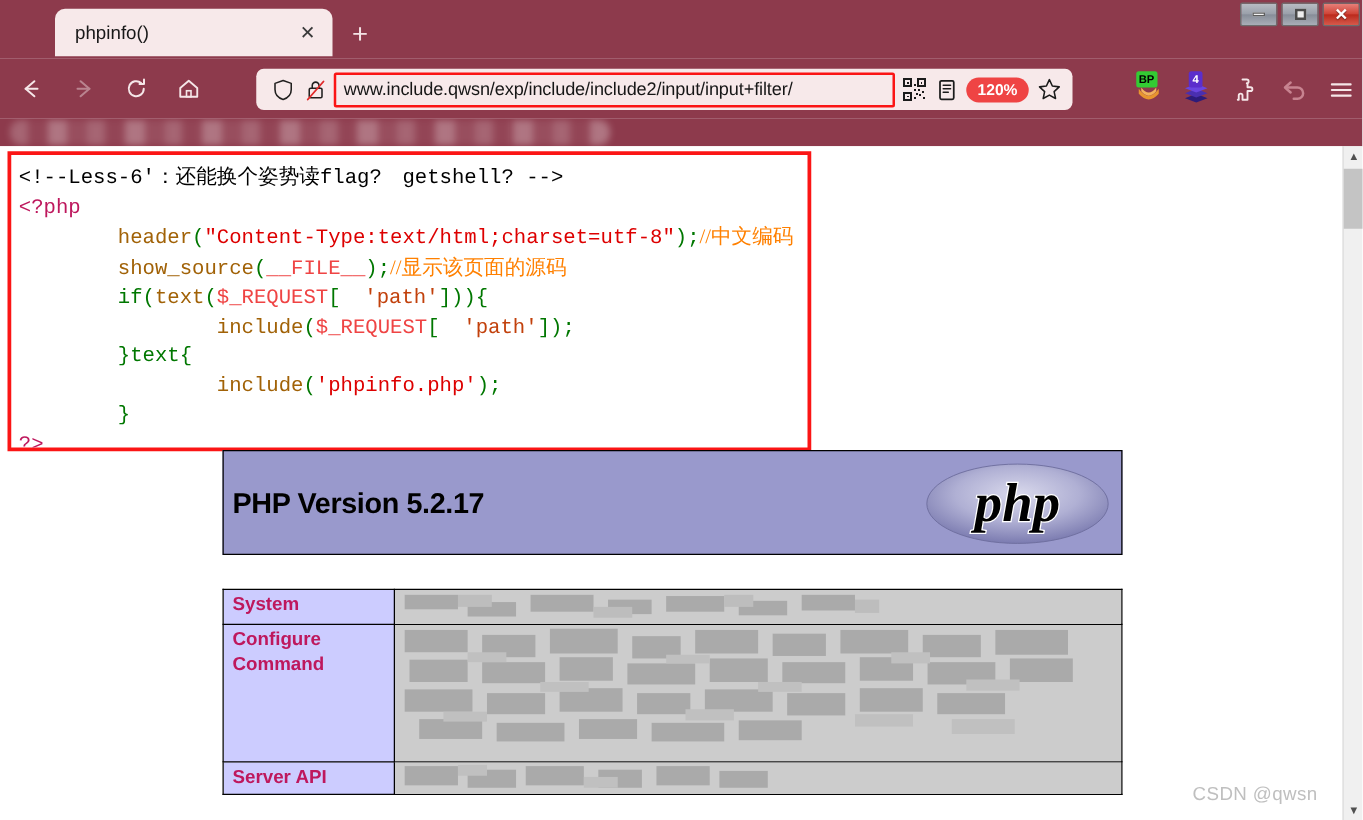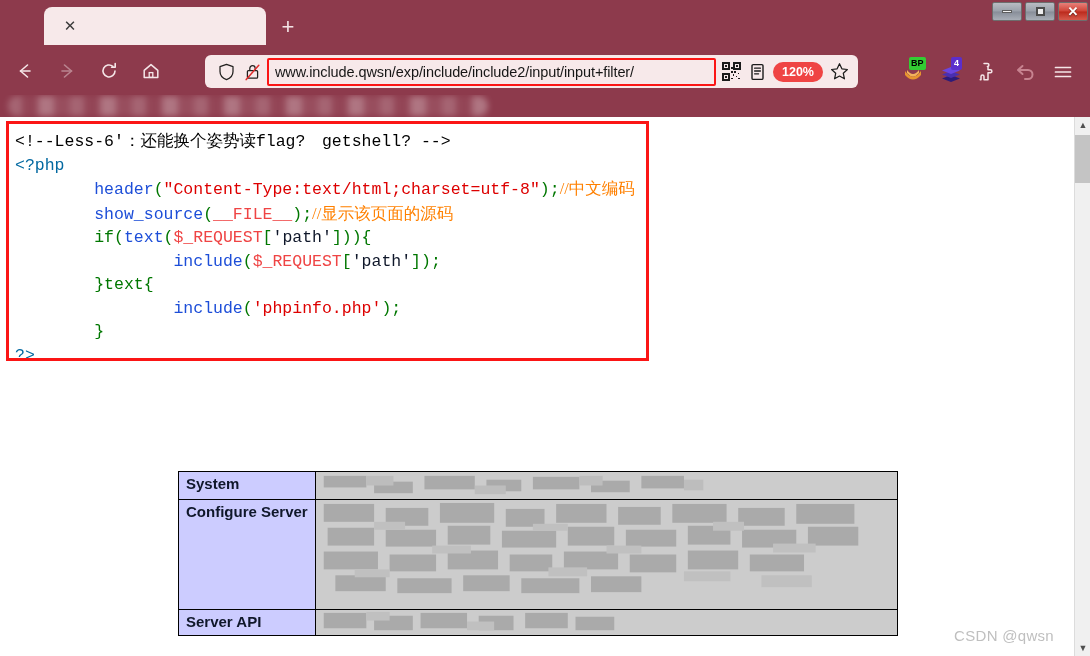--- a/index.html
+++ b/index.html
@@ -172,21 +172,21 @@
     position: absolute;
     right: 6px; top: 55px;
     height: 34px;
     display: flex;
     align-items: center;
     gap: 6px;
   }
   .tb-icon {
     width: 32px; height: 32px;
     position: relative;
-    display: flex; align-items: center; justify-content: flex-start;
+    display: flex; align-items: center; justify-content: flex-end;
     border-radius: 4px;
     cursor: pointer;
   }
   .badge-sq {
     position: absolute;
     top: 1px; left: 9px;
     background: #33cc33;
     color: #000;
     font-size: 9px;
     font-weight: bold;
@@ -249,27 +249,27 @@
     overflow: hidden;
   }
   .code {
     font-family: "Liberation Mono", "DejaVu Sans Mono", monospace;
     font-size: 16.5px;
     line-height: 23.5px;
     white-space: pre;
     color: #000000;
   }
   .c-html   { color: #000000; text-align: center; }
-  .c-tag    { color: #0369a1; }
-  .c-fn     { color: #1d4ed8; }
+  .c-tag    { color: #be185d; }
+  .c-fn     { color: #a16207; }
   .c-kw     { color: #007700; }
   .c-str    { color: #dd0000; }
   .c-cmt    { color: #ff8000; font-family: Liberation Serif, serif; }
   .c-var    { color: #ef4444; }
-  .c-def    { color: #0f172a; }
+  .c-def    { color: #c2410c; margin-left: 19px; }
 
   
   .php-banner {
     position: absolute;
     left: 178px; top: 243px;
     width: 720px; height: 84px;
     background: #9999cc;
     border: 1px solid #000000;
     display: flex;
     align-items: center;
@@ -294,21 +294,21 @@
     left: 178px; top: 354px;
     width: 720px;
     border-collapse: collapse;
     table-layout: fixed;
   }
   .info-table td {
     border: 1px solid #000000;
     font-family: "Liberation Sans", sans-serif;
     font-size: 15px;
     font-weight: bold;
-    color: #0f172a;
+    color: #be185d;
     padding: 2px 0 2px 7px;
     vertical-align: top;
     line-height: 20px;
   }
   .info-table td.key {
     width: 137px;
     background: #ccccff;
   }
   .info-table td.val {
     background: #cccccc;
@@ -361,20 +361,21 @@
   }
 </style>
 </head>
 <body>
 
 <div id="app">
 
   <div class="titlebar">
 
     <div class="tab">
+      <span class="tab-title">phpinfo()</span>
       <span class="tab-close">✕</span>
     </div>
 
     <div class="new-tab">+</div>
 
     <div class="win-controls">
       <div class="win-btn">
           <span class="bar-glyph"></span>
         </div>
       <div class="win-btn">
@@ -521,20 +522,34 @@
         <span class="c-fn">header</span><span class="c-kw">(</span><span class="c-str">"Content-Type:text/html;charset=utf-8"</span><span class="c-kw">);</span><span class="c-cmt">//中文编码</span>
         <span class="c-fn">show_source</span><span class="c-kw">(</span><span class="c-var">__FILE__</span><span class="c-kw">);</span><span class="c-cmt">//显示该页面的源码</span>
         <span class="c-kw">if</span><span class="c-kw">(</span><span class="c-fn">text</span><span class="c-kw">(</span><span class="c-var">$_REQUEST</span><span class="c-kw">[</span><span class="c-def">'path'</span><span class="c-kw">])){</span>
                 <span class="c-fn">include</span><span class="c-kw">(</span><span class="c-var">$_REQUEST</span><span class="c-kw">[</span><span class="c-def">'path'</span><span class="c-kw">]);</span>
         <span class="c-kw">}text{</span>
                 <span class="c-fn">include</span><span class="c-kw">(</span><span class="c-str">'phpinfo.php'</span><span class="c-kw">);</span>
         <span class="c-kw">}</span>
 <span class="c-tag">?&gt;</span></div>
     </div>
 
+    <div class="php-banner">
+      <span class="php-version">PHP Version 5.2.17</span>
+      <svg class="php-logo" viewBox="0 0 200 90">
+        <defs>
+          <radialGradient id="phpg" cx="50%" cy="38%" r="62%">
+            <stop offset="0%" stop-color="#d9d9ec"></stop>
+            <stop offset="55%" stop-color="#b0b0d4"></stop>
+            <stop offset="100%" stop-color="#7b7bb0"></stop>
+          </radialGradient>
+        </defs>
+        <ellipse cx="100" cy="45" rx="96" ry="42" fill="url(#phpg)" stroke="#6f6f9e" stroke-width="1"></ellipse>
+        <text x="100" y="63" text-anchor="middle" font-family="'Liberation Serif', serif" font-size="58" font-style="italic" font-weight="bold" fill="#000000" stroke="#ffffff" stroke-width="2.6" paint-order="stroke">php</text>
+      </svg>
+    </div>
 
     <table class="info-table">
       <tbody>
         <tr>
           <td class="key">System</td>
           <td class="val" style="height:28px;">
             <svg class="mosaic" preserveAspectRatio="none" viewBox="0 0 300 28">
               <rect width="300" height="28" fill="#cccccc"></rect>
               <g fill="#aaaaaa">
                 <rect x="4" y="4" width="22" height="12"></rect>
@@ -548,21 +563,21 @@
               <g fill="#bdbdbd">
                 <rect x="26" y="4" width="14" height="10"></rect>
                   <rect x="82" y="14" width="16" height="9"></rect>
                 <rect x="136" y="4" width="12" height="10"></rect>
                   <rect x="190" y="8" width="10" height="11"></rect>
               </g>
             </svg>
           </td>
         </tr>
         <tr>
-          <td class="key" style="height:110px;">Configure Server</td>
+          <td class="key" style="height:110px;">Configure Command</td>
           <td class="val">
             <svg class="mosaic" preserveAspectRatio="none" viewBox="0 0 300 110">
               <rect width="300" height="110" fill="#cccccc"></rect>
               <g fill="#aaaaaa">
                 <rect x="4" y="4" width="26" height="18"></rect>
                   <rect x="36" y="8" width="22" height="18"></rect>
                 <rect x="64" y="3" width="28" height="20"></rect>
                   <rect x="98" y="9" width="20" height="18"></rect>
                 <rect x="124" y="4" width="26" height="19"></rect>
                   <rect x="156" y="7" width="22" height="18"></rect>

